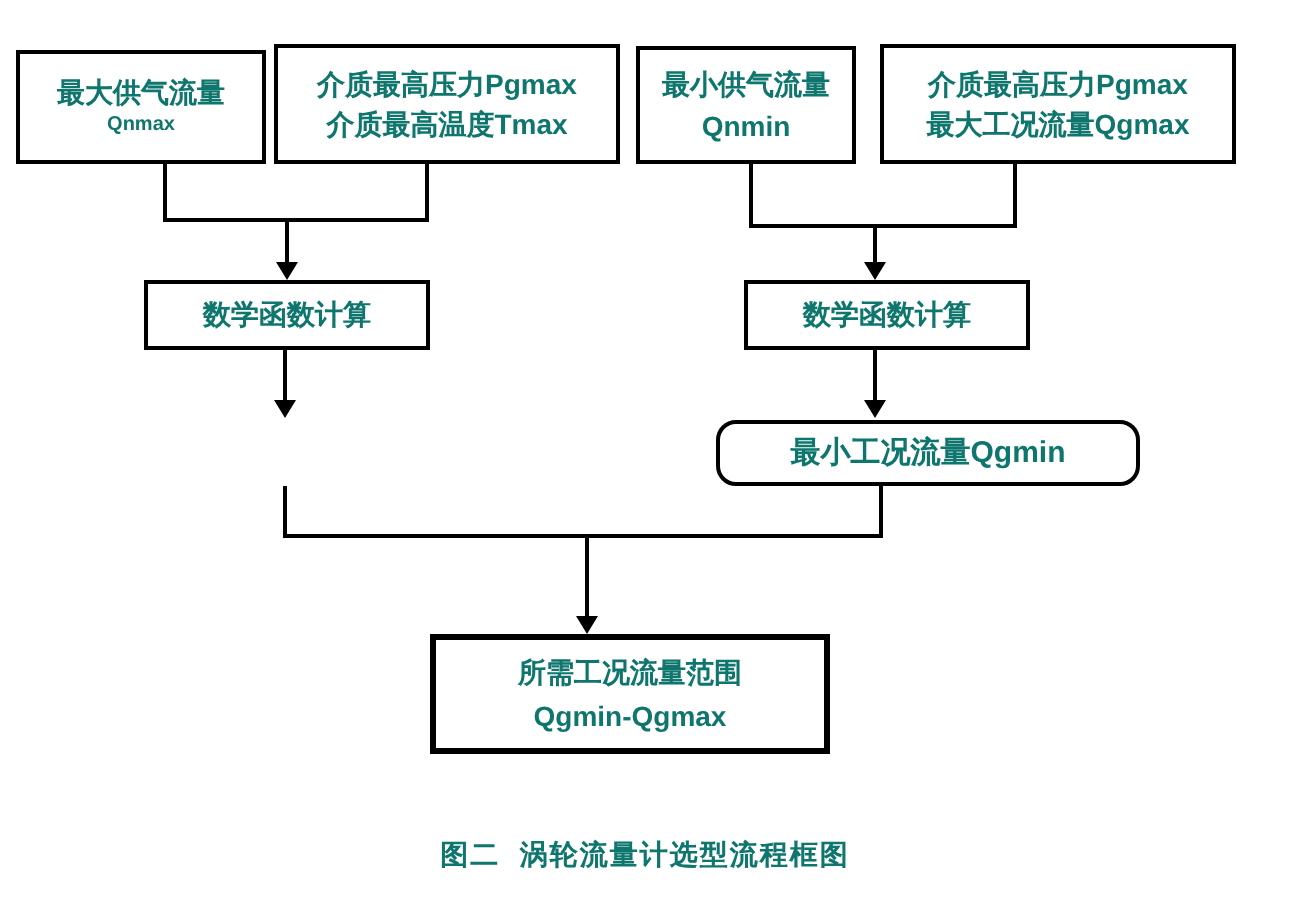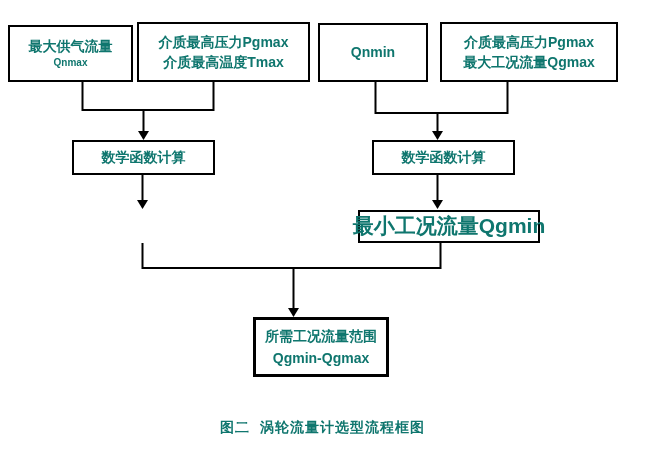--- a/index.html
+++ b/index.html
@@ -37,23 +37,23 @@
   #box-qnmax   { left: 8px;   top: 25px;  width: 125px; height: 57px; font-size: 14px; }
   #box-qnmax .mono { font-family: Liberation Sans, sans-serif; font-size: 10px; }
   #box-pgmin   { left: 137px; top: 22px;  width: 173px; height: 60px; font-size: 14px; }
   #box-qnmin   { left: 318px; top: 23px;  width: 110px; height: 59px; font-size: 14px; }
   #box-pgmax   { left: 440px; top: 22px;  width: 178px; height: 60px; font-size: 14px; align-items: center; }
   
   #box-calc-left  { left: 72px;  top: 140px; width: 143px; height: 35px; font-size: 14px; }
   #box-calc-right { left: 372px; top: 140px; width: 143px; height: 35px; font-size: 14px; }
   
   #box-qgmax   { left: 56px;  top: 210px; width: 171px; height: 33px; font-size: 15px; }
-  #box-qgmin   { left: 358px; top: 210px; width: 182px; height: 33px; font-size: 21px; }
+  #box-qgmin   { left: 358px; top: 210px; width: 212px; height: 33px; font-size: 15px; border-radius: 10px; }
   
-  #box-result  { left: 215px; top: 317px; width: 136px; height: 60px; font-size: 14px; border-width: 3px; margin-left: 38px; }
+  #box-result  { left: 215px; top: 317px; width: 200px; height: 60px; font-size: 14px; border-width: 3px; }
   #box-result .ln { line-height: 1.6; }
 
   #connector-layer {
     position: absolute;
     left: 0; top: 0;
     width: 645px;
     height: 460px;
   }
   #connector-layer path, #connector-layer line {
     stroke: #000000;
@@ -116,20 +116,21 @@
     <span class="ln">最大供气流量</span>
     <span class="ln mono">Qnmax</span>
   </div>
 
   <div class="box" id="box-pgmin">
     <span class="ln">介质最高压力Pgmax</span>
     <span class="ln">介质最高温度Tmax</span>
   </div>
 
   <div class="box" id="box-qnmin">
+    <span class="ln">最小供气流量</span>
     <span class="ln">Qnmin</span>
   </div>
 
   <div class="box" id="box-pgmax">
     <span class="ln">介质最高压力Pgmax</span>
     <span class="ln">最大工况流量Qgmax</span>
   </div>
 
   <div class="box" id="box-calc-left">
     <span class="ln">数学函数计算</span>

